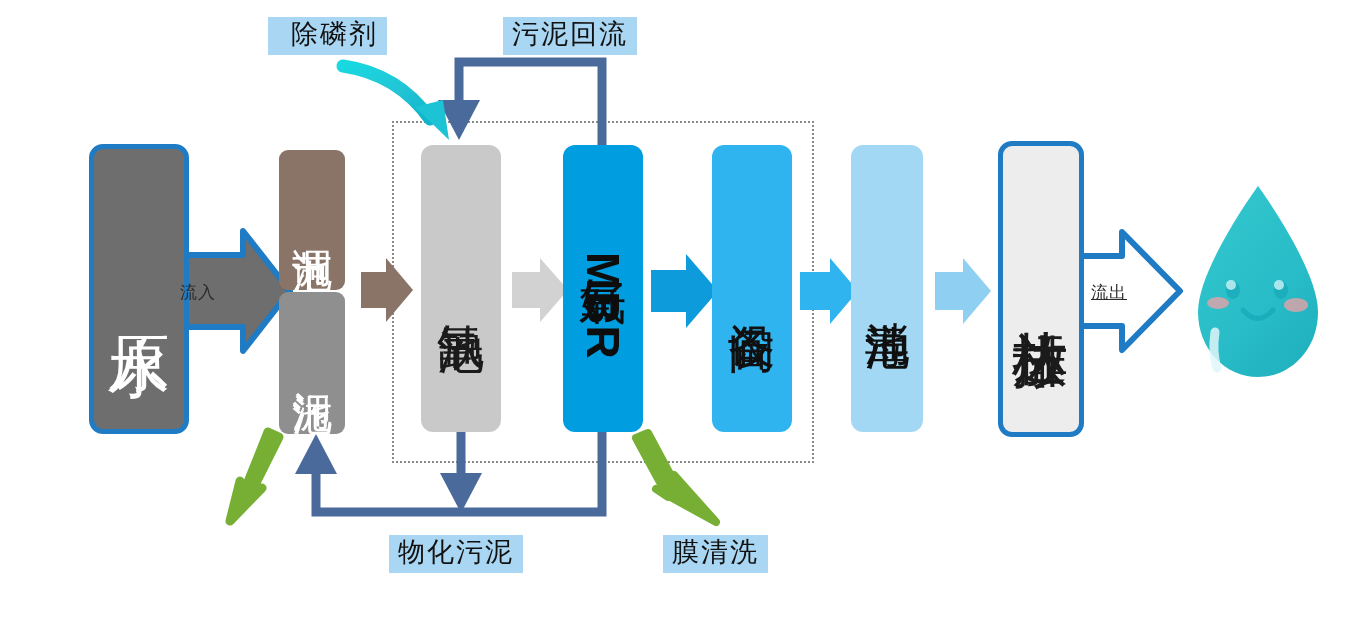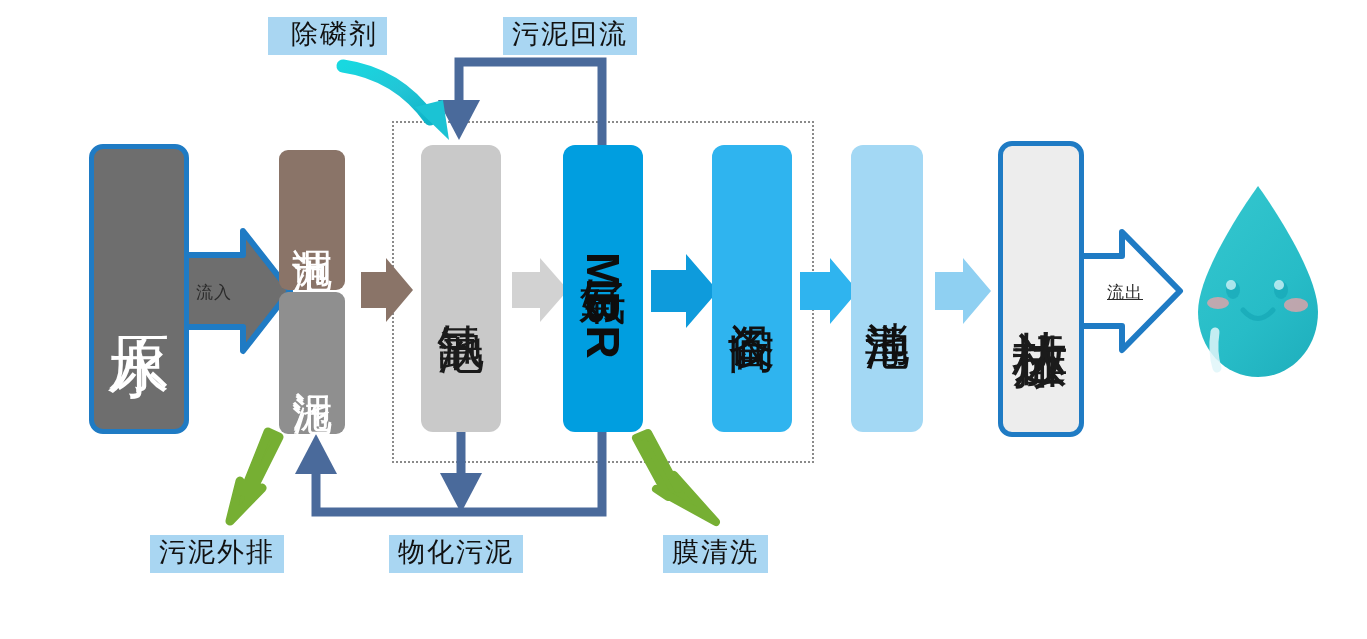--- a/index.html
+++ b/index.html
@@ -56,21 +56,20 @@
     box-sizing:border-box;
   }
 
   
   .caption{
     position:absolute;
     font-size:17px;
     color:#2b2b2b;
     letter-spacing:1px;
     white-space:nowrap;
-    margin-left:16px;
   }
 
   svg.layer{position:absolute;left:0;top:0;width:1367px;height:639px;pointer-events:none;}
 </style>
 </head>
 <body>
 
 <div id="canvas">
 
   <div class="dotted-region" style="left:392px;top:121px;width:422px;height:342px;"></div>
@@ -201,19 +200,18 @@
     <span class="vtext" style="color:#1b1b1b;font-size:56px;font-weight:500;">达标排放</span>
   </div>
 
   <div class="caption" style="left:180px;top:281px;">流入</div>
   <div class="caption" style="left:1091px;top:281px;text-decoration:underline;">流出</div>
 
   <div class="chip" style="left:268px;top:17px;padding-left:23px;">除磷剂</div>
 
   <div class="chip" style="left:455px;top:17px;margin-left:48px;">污泥回流</div>
 
-  <div class="chip" style="left:150px;top:535px;">污泥外排</div>
 
   <div class="chip" style="left:663px;top:535px;">膜清洗</div>
 
   <div class="chip" style="left:389px;top:535px;">物化污泥</div>
 
 </div>
 
 </body></html>

